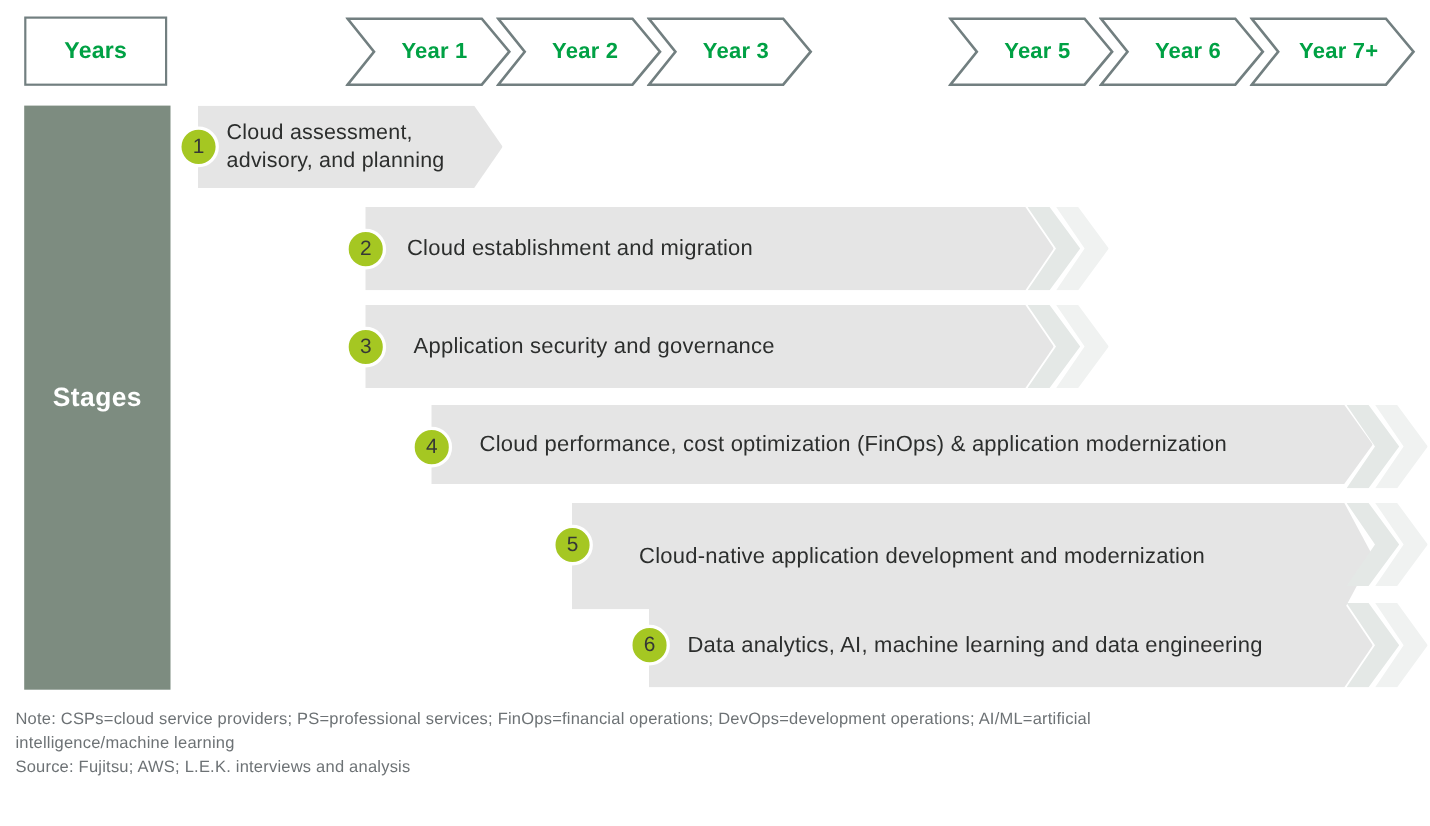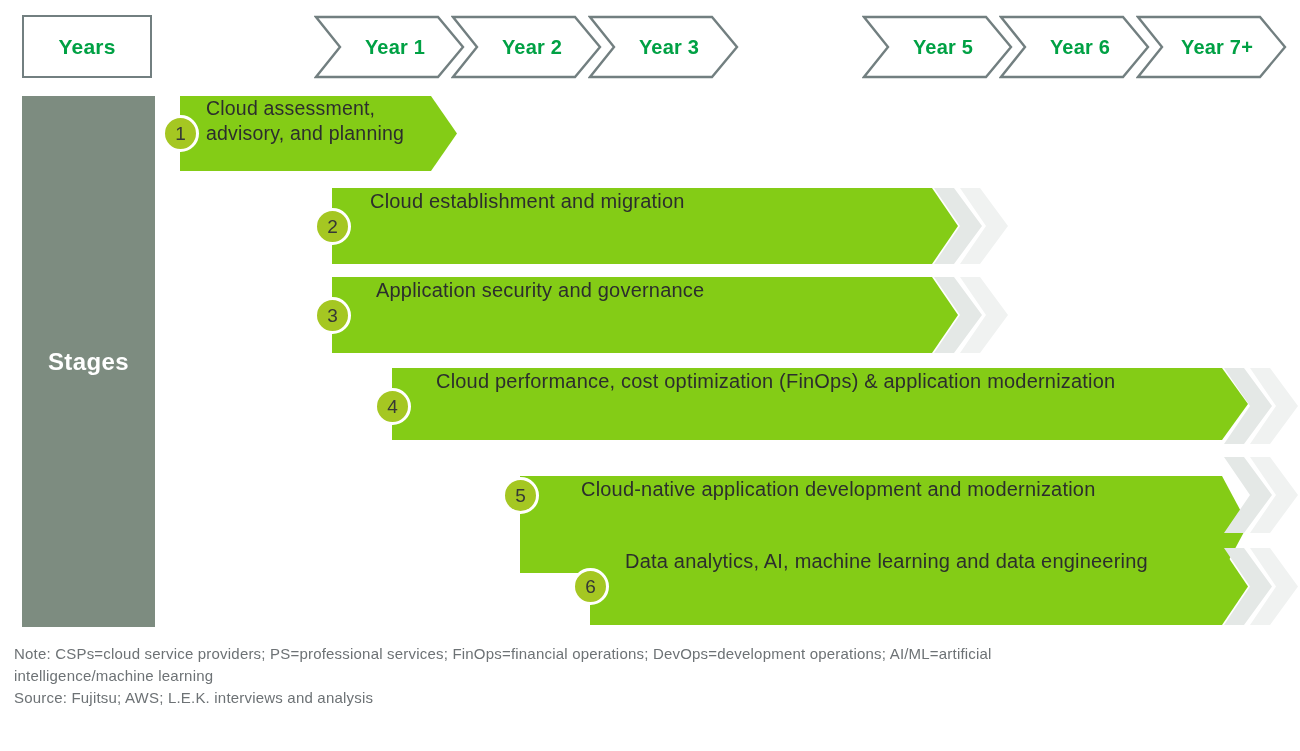--- a/index.html
+++ b/index.html
@@ -23,21 +23,21 @@
   }
   .year-cell.first .lbl{padding-left:0;}
   
   .stages-box{
     position:absolute;left:22px;top:96px;width:133px;height:531px;background:#7d8c80;
     display:flex;align-items:center;justify-content:center;
   }
   .stages-box .lbl{color:#ffffff;font-weight:bold;font-size:24px;letter-spacing:.4px;}
   
   .bar{
-    position:absolute;background:#84cc16;display:flex;align-items:flex-start;
+    position:absolute;background:#e5e5e5;display:flex;align-items:center;
     clip-path:polygon(0 0,calc(100% - 26px) 0,100% 50%,calc(100% - 26px) 100%,0 100%);
   }
   .bar .txt{color:#2c2e2d;font-size:20px;line-height:1.3;letter-spacing:.2px;}
   .bar.s1 .txt{font-size:19.5px;max-width:216px;}
   .chev{position:absolute;clip-path:polygon(0 0,20px 0,100% 50%,20px 100%,0 100%,26px 50%);width:48px;}
   .chev.c1{background:#e4e8e6;}
   .chev.c2{background:#f0f2f1;}
   .badge{
     position:absolute;width:31px;height:31px;border-radius:50%;
     background:#a5c722;border:3px solid #ffffff;z-index:5;
@@ -124,21 +124,21 @@
 
   <div class="bar" style="left:392px;top:368px;width:856px;height:72px;padding-left:44px;box-sizing:border-box;">
     <span class="txt">Cloud performance, cost optimization (FinOps) &amp; application modernization</span>
   </div>
   <div class="chev c1" style="left:1224px;top:368px;height:76px;"></div>
   <div class="chev c2" style="left:1250px;top:368px;height:76px;"></div>
   <div class="badge" style="left:374px;top:388px;">
     <span>4</span>
   </div>
 
-  <div class="bar" style="left:520px;top:457px;width:728px;height:97px;padding-left:61px;box-sizing:border-box;margin-top:19px;">
+  <div class="bar" style="left:520px;top:457px;width:728px;height:97px;padding-left:61px;box-sizing:border-box;">
     <span class="txt">Cloud-native application development and modernization</span>
   </div>
   <div class="chev c1" style="left:1224px;top:457px;height:76px;"></div>
   <div class="chev c2" style="left:1250px;top:457px;height:76px;"></div>
   <div class="badge" style="left:502px;top:477px;">
     <span>5</span>
   </div>
 
   <div class="bar" style="left:590px;top:548px;width:658px;height:77px;padding-left:35px;box-sizing:border-box;">
     <span class="txt">Data analytics, AI, machine learning and data engineering</span>

